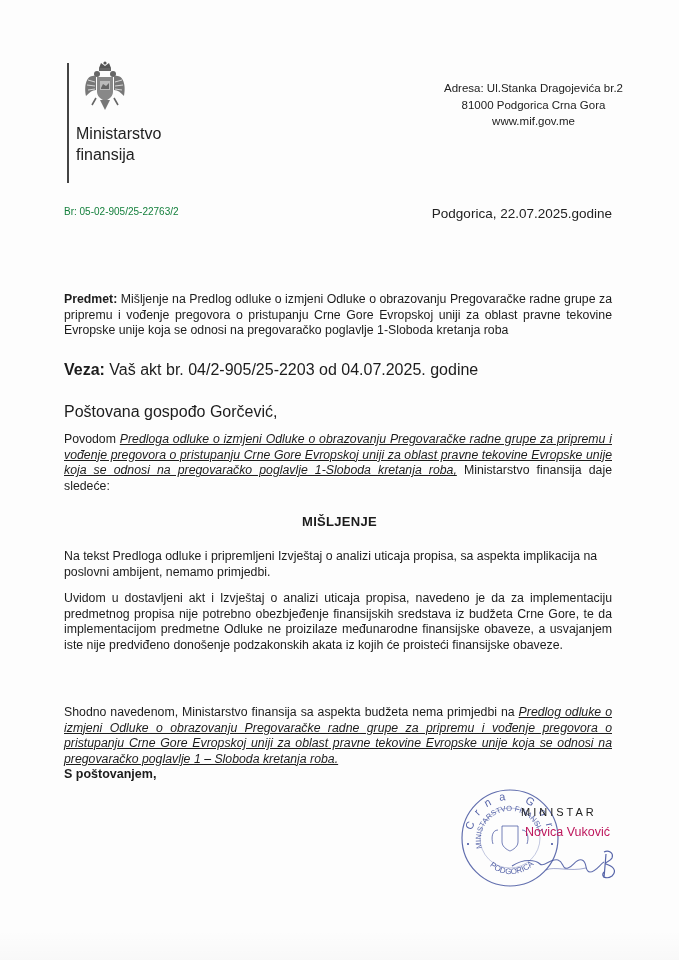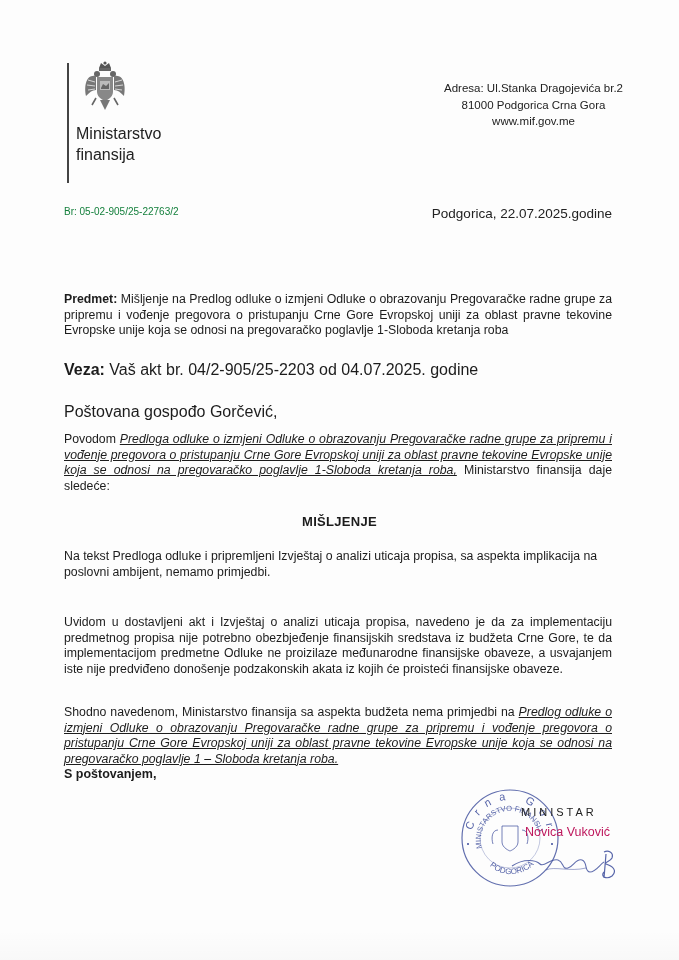--- a/index.html
+++ b/index.html
@@ -101,21 +101,21 @@
     .heading {
       position: absolute;
       left: 0; width: 679px;
       top: 514px;
       text-align: center;
       font-weight: bold;
       font-size: 13px;
       letter-spacing: 0.3px;
     }
     .p2 { top: 549px; width: 540px; text-align: left; }
-    .p3 { top: 591px; margin-top: 24px; }
+    .p3 { top: 591px; }
     .p4 { top: 697px; margin-top: 8px; }
     .closing {
       position: absolute;
       left: 64px; top: 767px;
       font-size: 12.5px;
       font-weight: bold;
     }
     
     .stamp {
       position: absolute;

